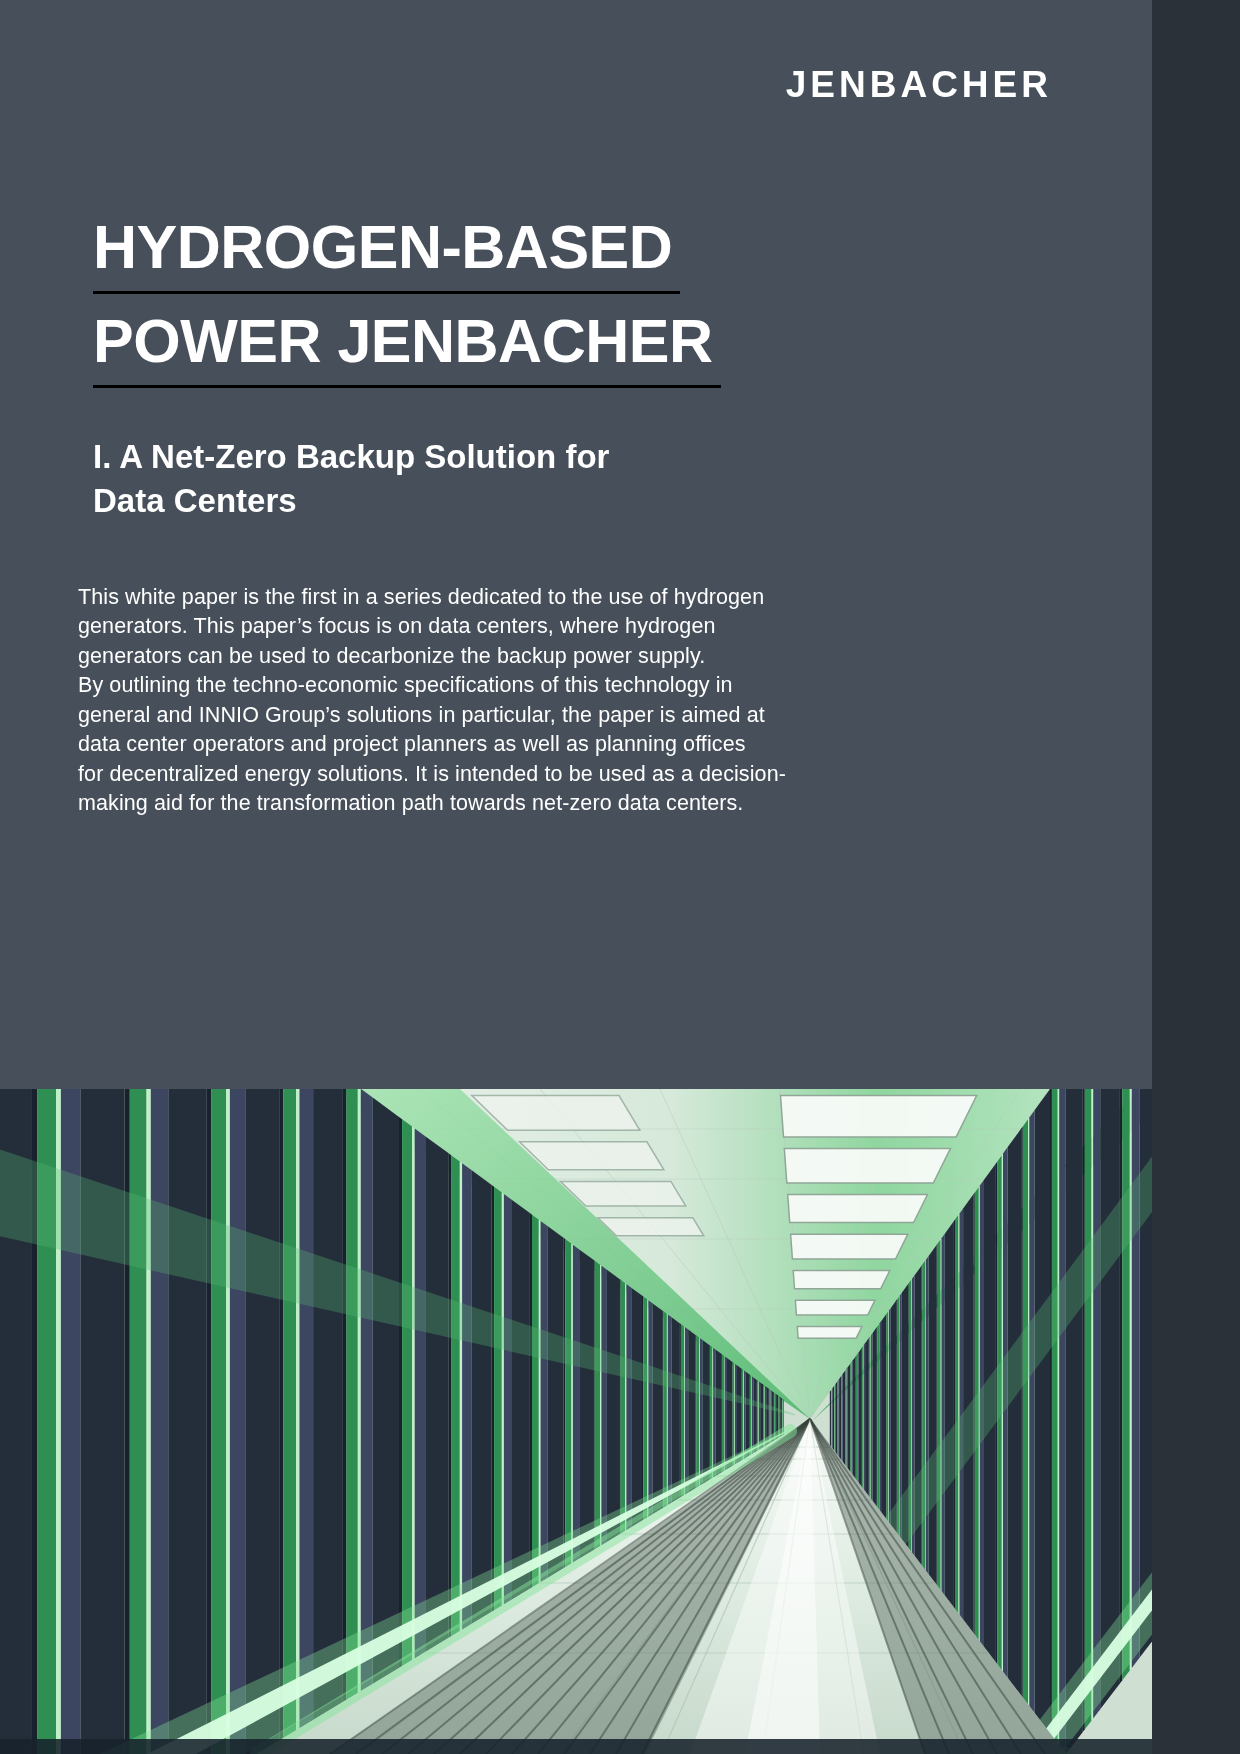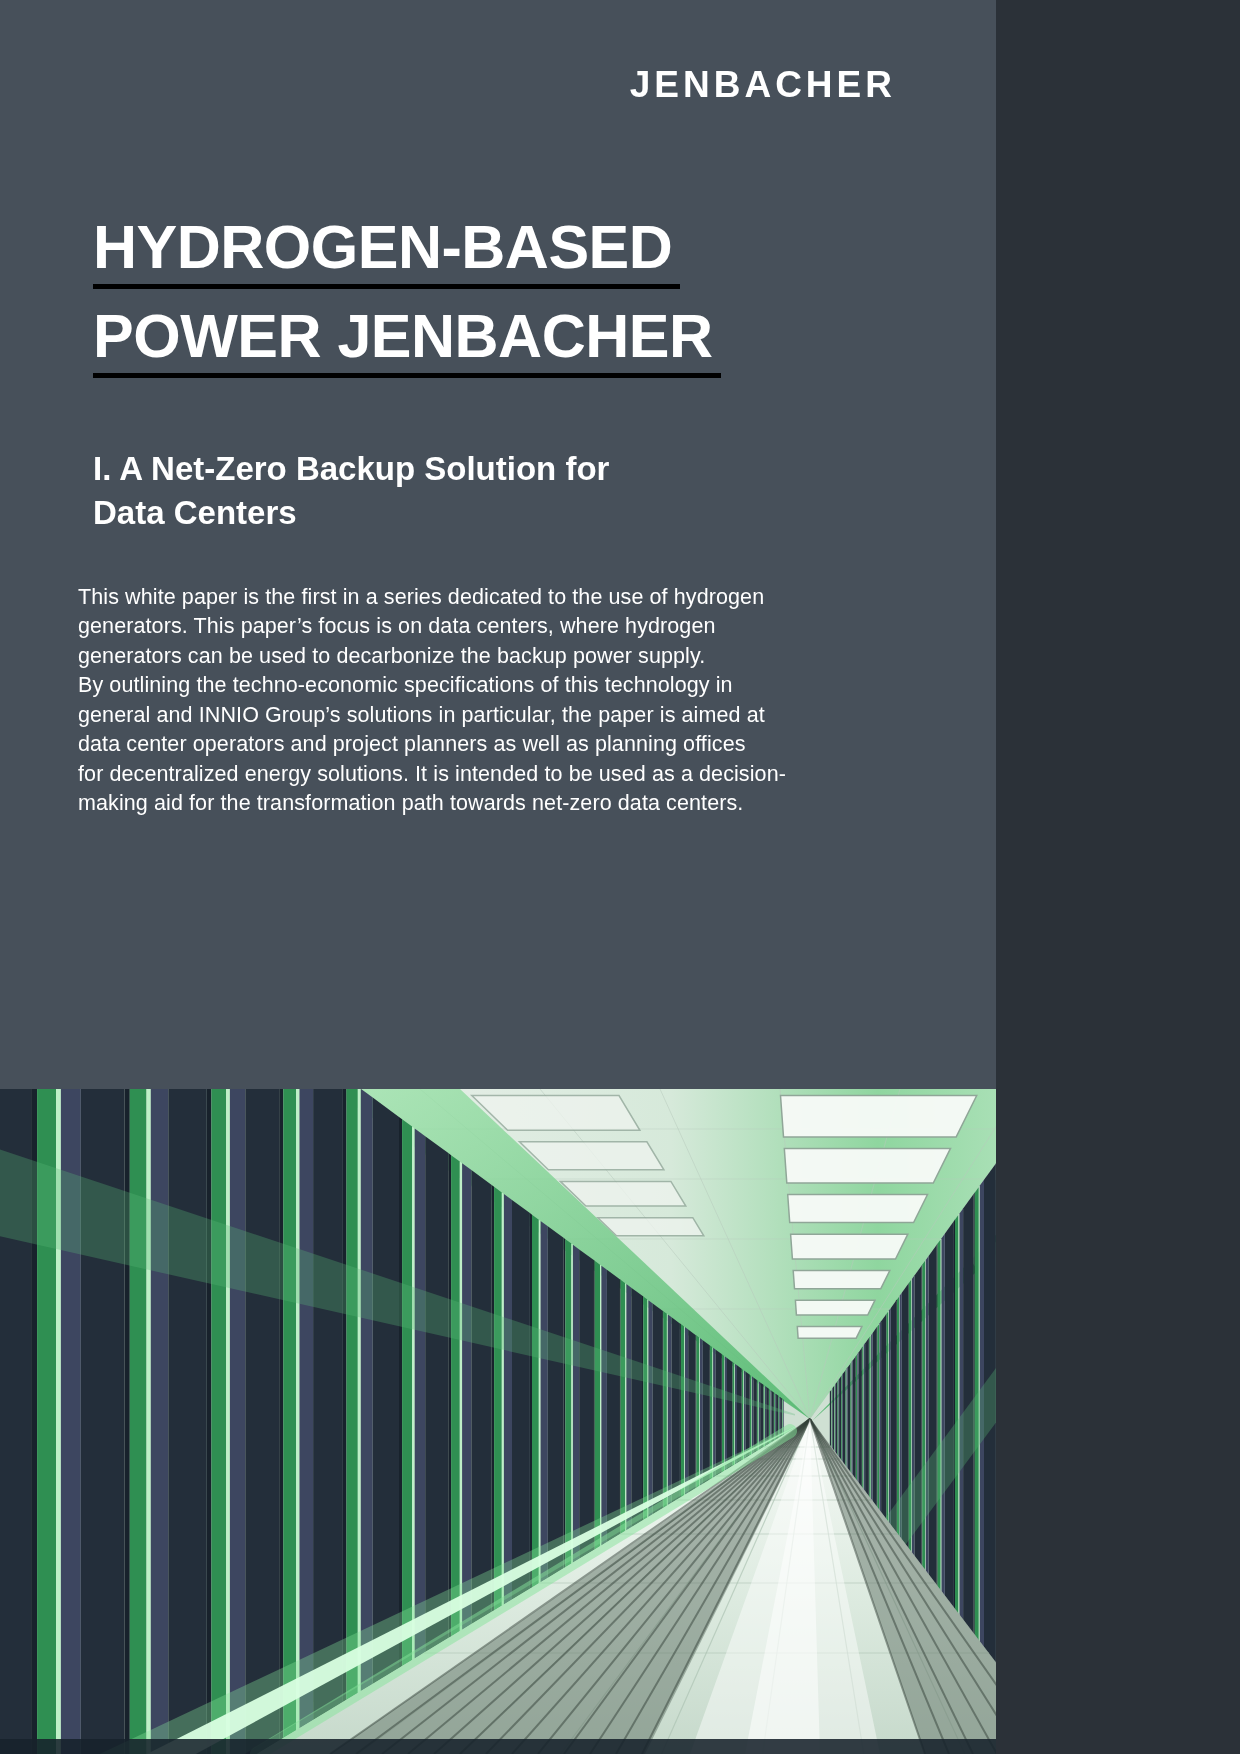--- a/index.html
+++ b/index.html
@@ -1,36 +1,36 @@
 <!DOCTYPE html>
 <html><head>
 <meta charset="utf-8">
 <style>
   html,body { margin:0; padding:0; background:#2b3138; }
   .page {
-    position:relative; width:996px; height:1754px;
+    position:relative; width:1152px; height:1754px;
     background:#47505A; overflow:hidden;
     font-family:"Liberation Sans", sans-serif;
     -webkit-font-smoothing:antialiased;
   }
   .brand {
     position:absolute; top:64px; right:100px;
     font-size:37px; font-weight:bold; letter-spacing:4px;
     color:#FFFFFF; white-space:nowrap;
   }
   .title-block { position:absolute; left:93px; top:217px; }
   .title-line {
     display:table; color:#FFFFFF;
     font-size:61px; font-weight:800; letter-spacing:-0.5px;
-    line-height:61px; padding-bottom:6px; padding-right:8px;
-    border-bottom:5px solid #000000; margin:0 0 17px 0;
+    line-height:61px; padding-bottom:13px; padding-right:8px;
+    border-bottom:3px solid #000000; margin:0 0 17px 0;
     white-space:nowrap;
   }
   .subtitle {
-    position:absolute; left:93px; top:420px;
+    position:absolute; left:93px; top:408px;
     color:#FFFFFF; font-size:33px; font-weight:bold;
     line-height:44px; white-space:pre-line;
   }
   .intro {
     position:absolute; left:78px; top:561px;
     color:#FFFFFF; font-size:21.5px; font-weight:normal;
     line-height:29.5px; white-space:pre-line; letter-spacing:0.1px;
   }
   .cover {
     position:absolute; left:0; top:1089px; width:1240px; height:665px;

